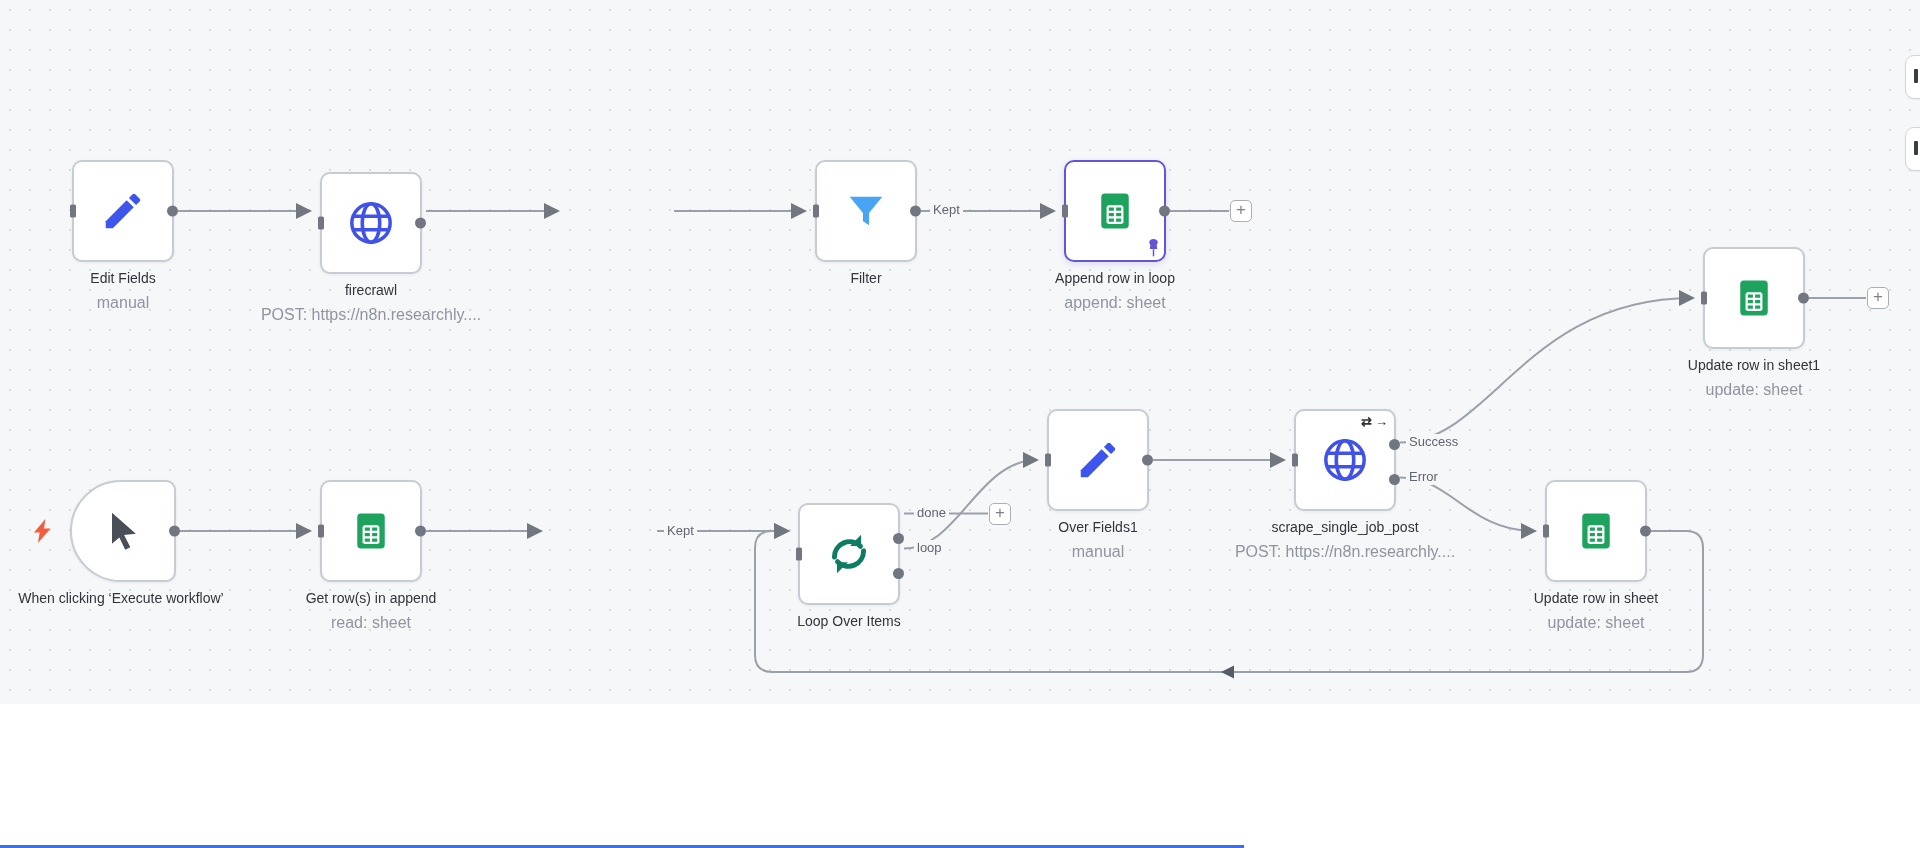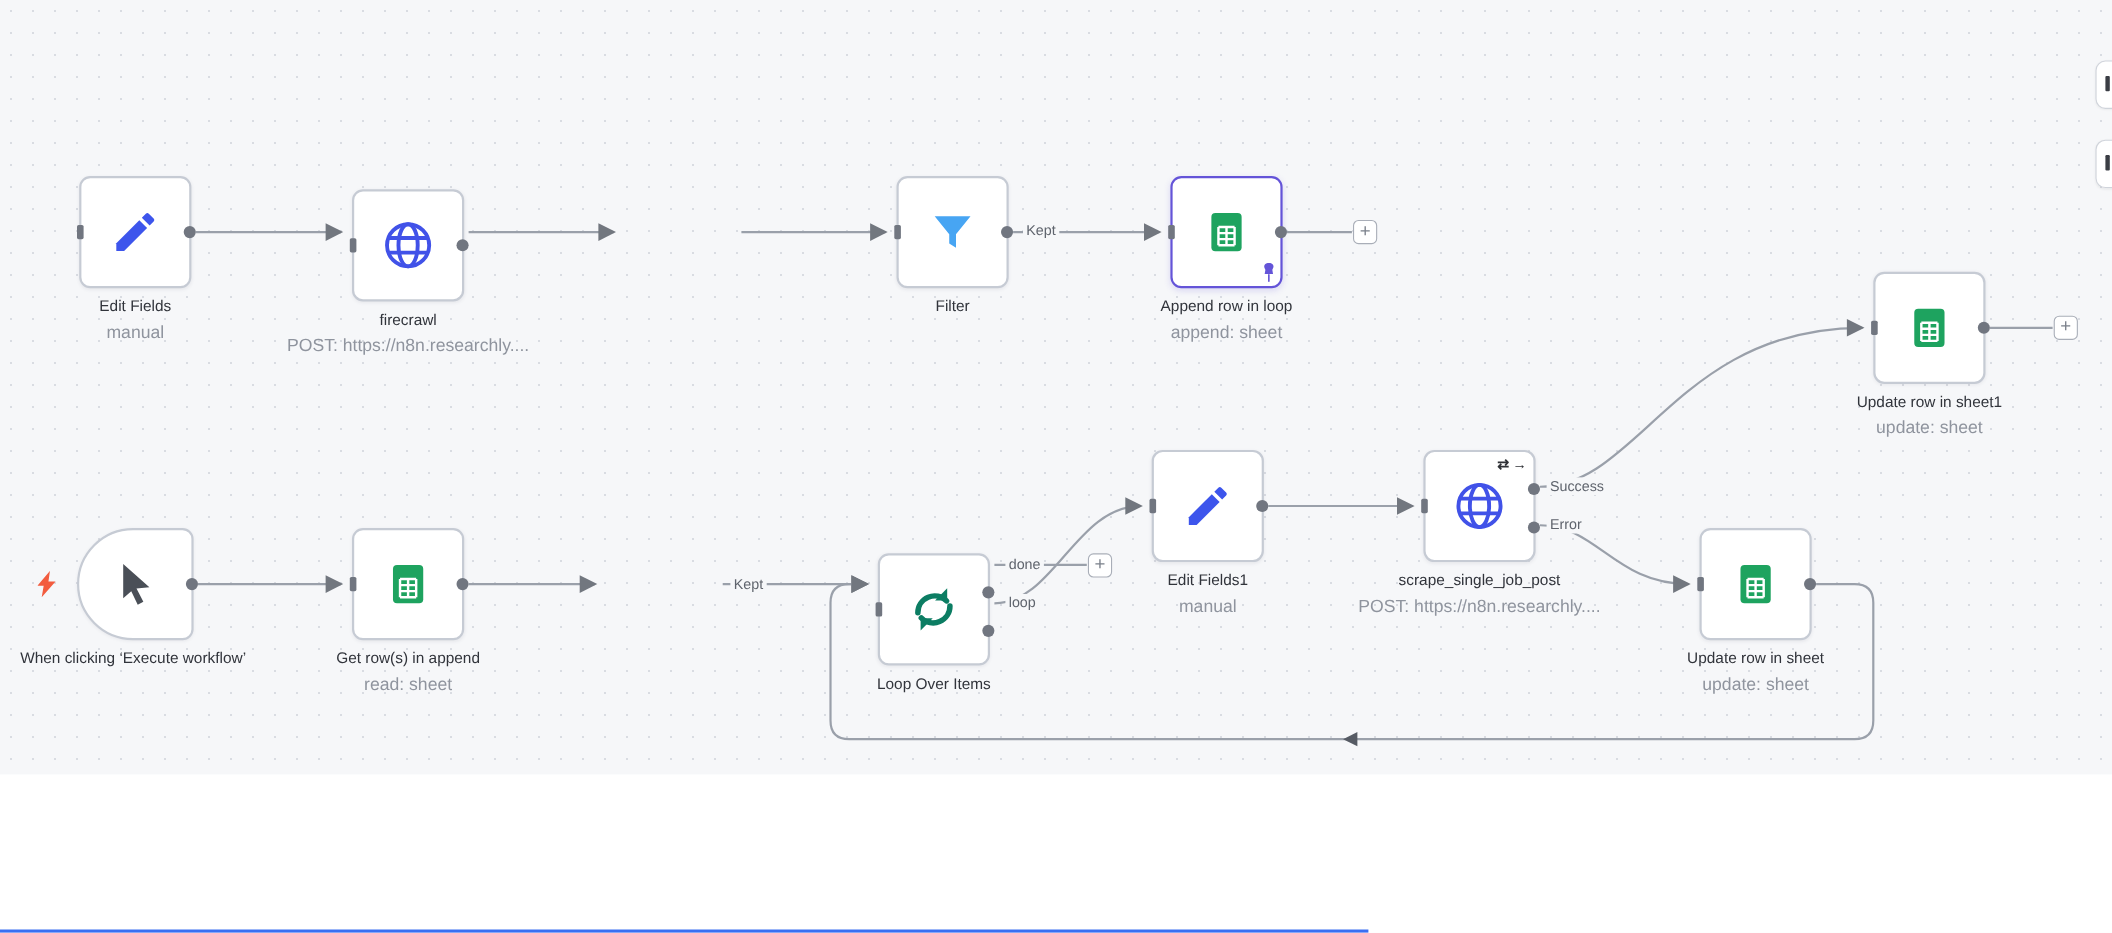--- a/index.html
+++ b/index.html
@@ -205,21 +205,21 @@
 
   <div class="node" style="left:1047px;top:409px">
     <div class="box">
       <svg width="46" height="46" viewBox="0 0 24 24">
         <path d="M3 17.3V21h3.7L17.6 10.1l-3.7-3.7L3 17.3z" fill="#3d55ec"></path>
         <path d="M20.7 7c.4-.4.4-1 0-1.4l-2.3-2.3a1 1 0 0 0-1.4 0l-1.9 1.9 3.7 3.7L20.7 7z" fill="#3d55ec"></path>
       </svg>
       <span class="port-in"></span>
       <span class="port-out"></span>
     </div>
-    <div class="label">Edit Fields1</div>
+    <div class="label">Over Fields1</div>
     <div class="sublabel">manual</div>
   </div>
 
   <div class="node" style="left:1294px;top:409px">
     <div class="box">
       <svg width="50" height="50" viewBox="0 0 24 24" fill="none" stroke="#4152e8" stroke-width="1.7">
         <circle cx="12" cy="12" r="9.2"></circle>
         <ellipse cx="12" cy="12" rx="4.2" ry="9.2"></ellipse>
         <path d="M3.2 8.8h17.6M3.2 15.2h17.6"></path>
       </svg>

